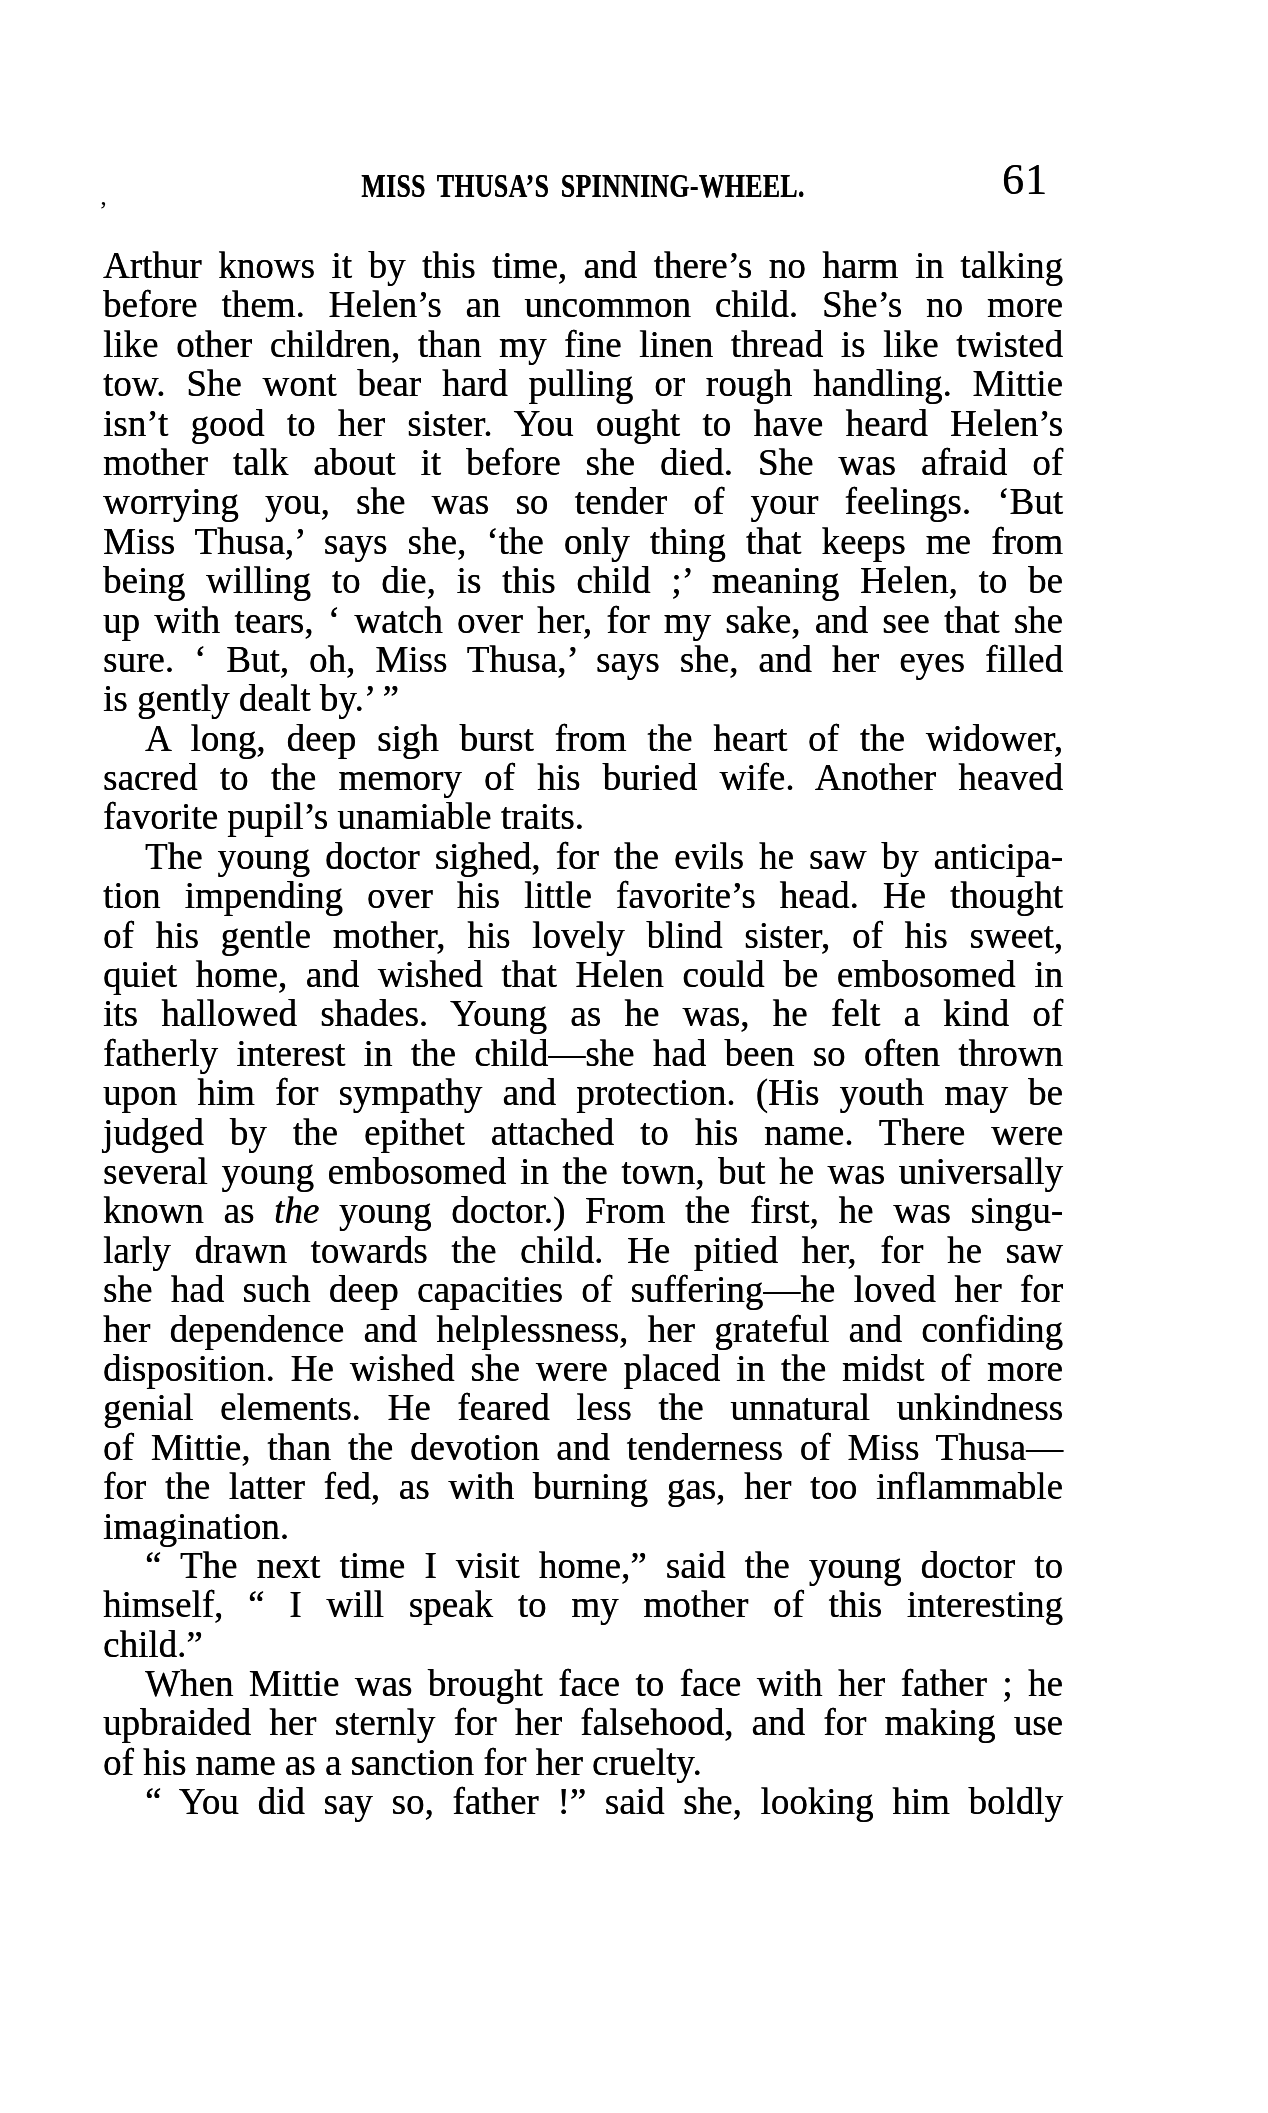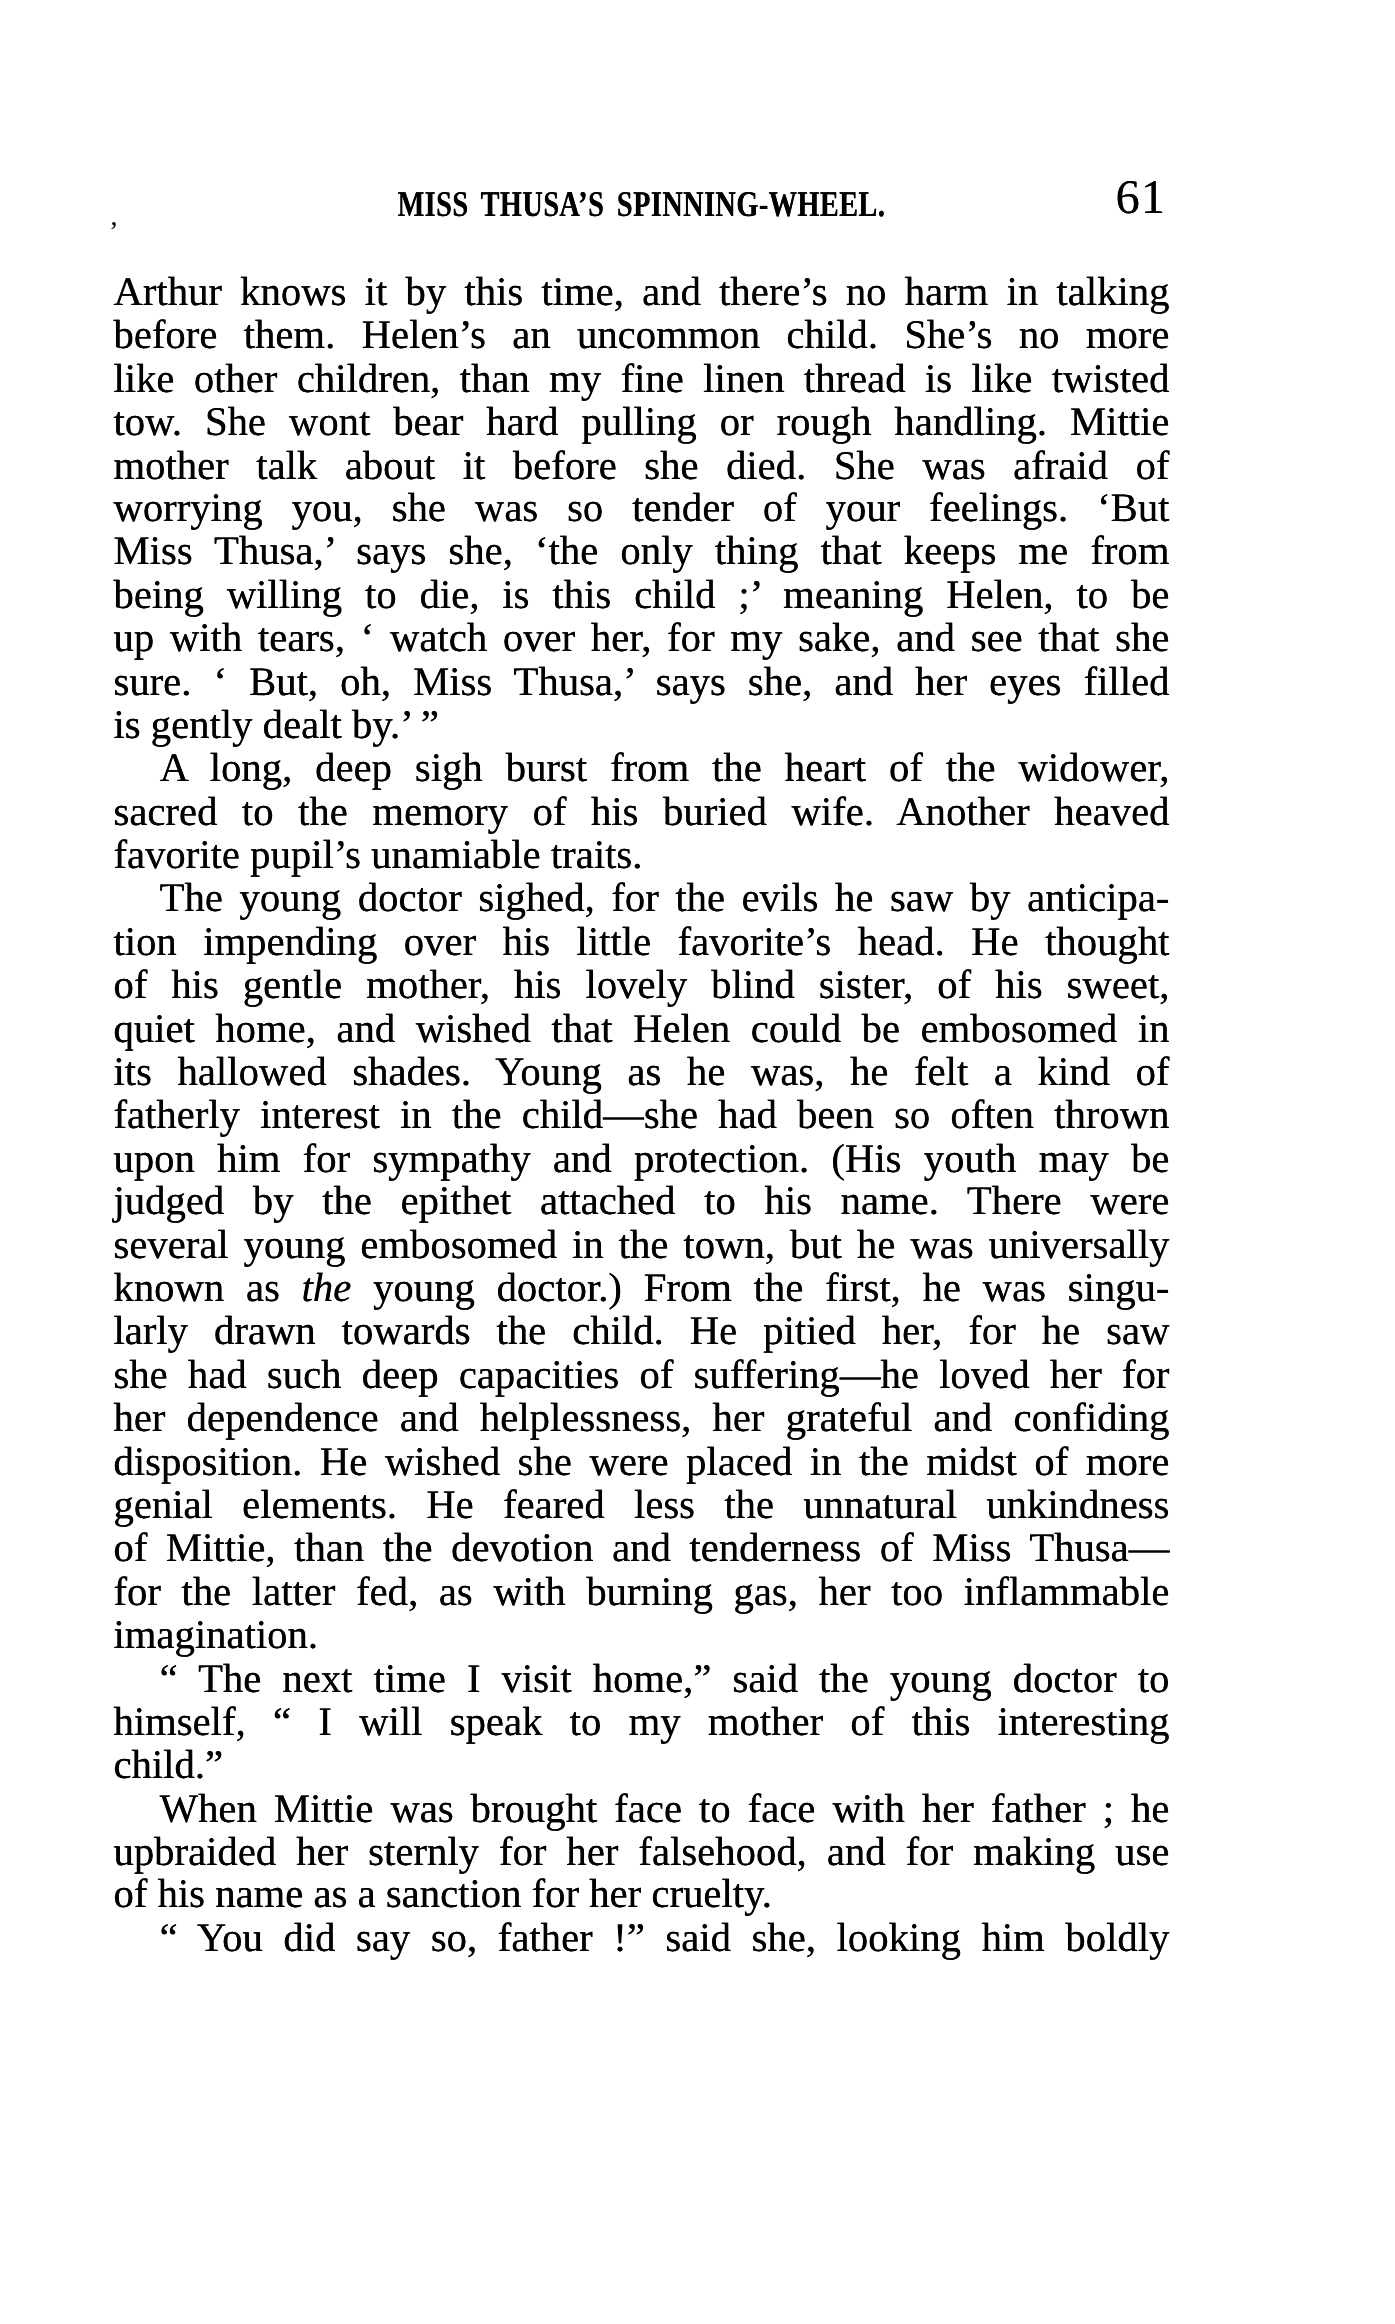--- a/index.html
+++ b/index.html
@@ -30,21 +30,21 @@
     letter-spacing: 0.5px;
     word-spacing: 6px;
     transform: scaleX(0.78);
     transform-origin: 50% 50%;
     white-space: nowrap;
     text-shadow: 0.3px 0 currentColor;
   }
   .page-number {
     position: absolute;
     top: -14px;
-    right: 3px;
+    right: 15px;
     font-size: 44px;
     letter-spacing: 1px;
     text-shadow: 0.3px 0 currentColor;
   }
   .margin-mark {
     position: absolute;
     left: 99px;
     top: 196px;
     font-size: 26px;
     color: #000;
@@ -76,20 +76,21 @@
     <div class="page-number">61</div>
   </div>
 
   <div class="margin-mark">’</div>
 
   <div class="body-text" id="body-lines">
       <div class="line"><span>Arthur knows it by this time, and there’s no harm in talking</span></div>
       <div class="line"><span>before them.  Helen’s an uncommon child.  She’s no more</span></div>
       <div class="line"><span>like other children, than my fine linen thread is like twisted</span></div>
       <div class="line"><span>tow.  She wont bear hard pulling or rough handling.  Mittie</span></div>
+      <div class="line"><span>isn’t good to her sister.  You ought to have heard Helen’s</span></div>
       <div class="line"><span>mother talk about it before she died.  She was afraid of</span></div>
       <div class="line"><span>worrying you, she was so tender of your feelings.  ‘But</span></div>
       <div class="line"><span>Miss Thusa,’ says she, ‘the only thing that keeps me from</span></div>
       <div class="line"><span>being willing to die, is this child ;’ meaning Helen, to be</span></div>
       <div class="line"><span>up with tears, ‘ watch over her, for my sake, and see that she</span></div>
       <div class="line"><span>sure.  ‘ But, oh, Miss Thusa,’ says she, and her eyes filled</span></div>
       <div class="line para-end"><span>is gently dealt by.’ ”</span></div>
       <div class="line indent"><span>A long, deep sigh burst from the heart of the widower,</span></div>
       <div class="line"><span>sacred to the memory of his buried wife.  Another heaved</span></div>
       <div class="line para-end"><span>favorite pupil’s unamiable traits.</span></div>

